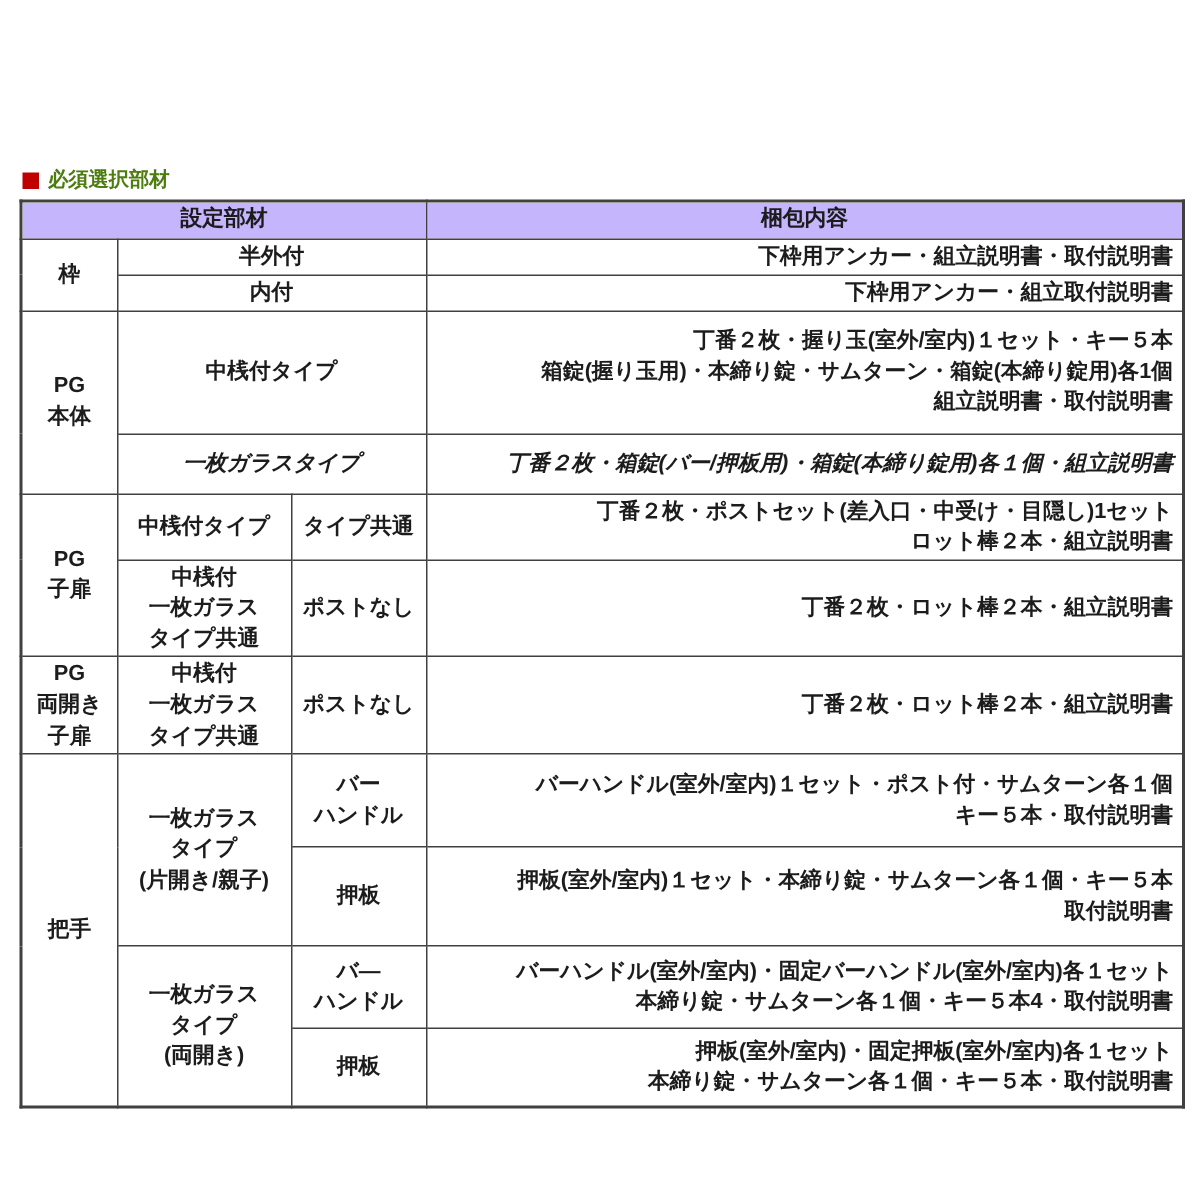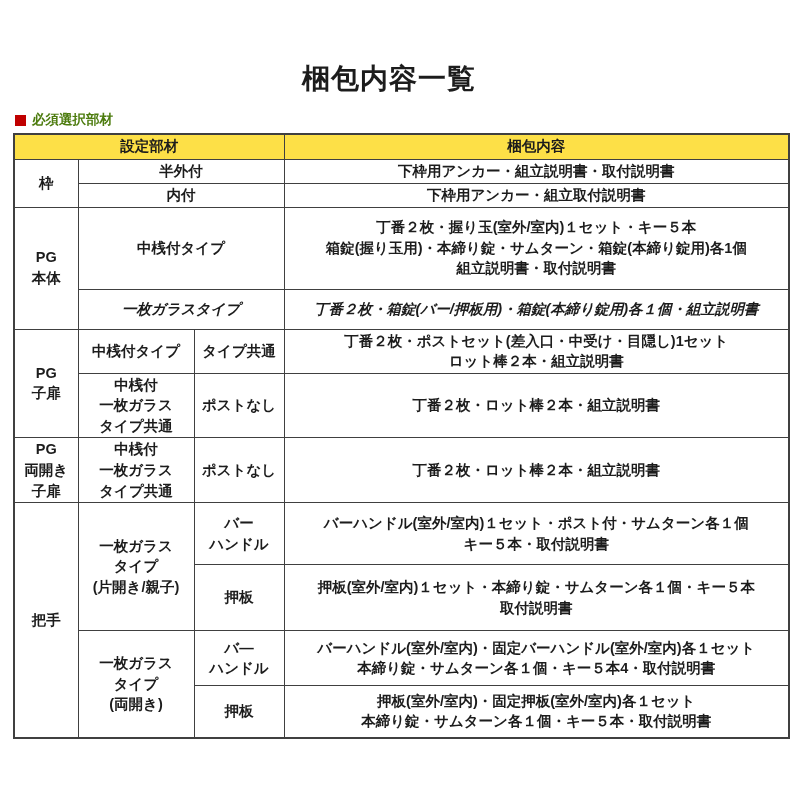--- a/index.html
+++ b/index.html
@@ -25,43 +25,42 @@
     position:absolute; left:13px; top:133px; width:775px;
     border-collapse:collapse; table-layout:fixed;
     border:2px solid #404040;
   }
   table.pack th, table.pack td {
     border:1px solid #404040;
     font-size:14.5px; font-weight:bold; line-height:1.42;
     padding:1px 6px; white-space:pre-line; overflow:hidden;
     color:#1c1c1c; vertical-align:middle;
   }
-  table.pack th { background:#fde047; text-align:center; }
+  table.pack th { background:#c4b5fd; text-align:center; }
   td.lbl { text-align:center; }
-  td.content { text-align:center; padding-left:8px; padding-right:8px; }
+  td.content { text-align:right; padding-left:8px; padding-right:8px; }
   col.c1 { width:64px; } col.c2 { width:116px; } col.c3 { width:90px; } col.c4 { width:505px; }
   tr.rh  { height:25px; }
   tr.r1  { height:24px; }
   tr.r2  { height:24px; }
   tr.r3  { height:82px; }
   tr.r4  { height:40px;font-style:italic; }
   tr.r5  { height:41px; }
   tr.r6  { height:63px; }
   tr.r7  { height:63px; }
   tr.r8  { height:62px; }
   tr.r9  { height:66px; }
   tr.r10 { height:55px; }
   tr.r11 { height:52px; }
 </style>
 </head>
 <body>
 
 <div class="page">
 
-  <div class="main-title">梱包内容一覧</div>
 
   <div class="required">
     <span class="sq"></span>
     <span>必須選択部材</span>
   </div>
 
   <table class="pack">
     <colgroup>
         <col class="c1">
         <col class="c2">

